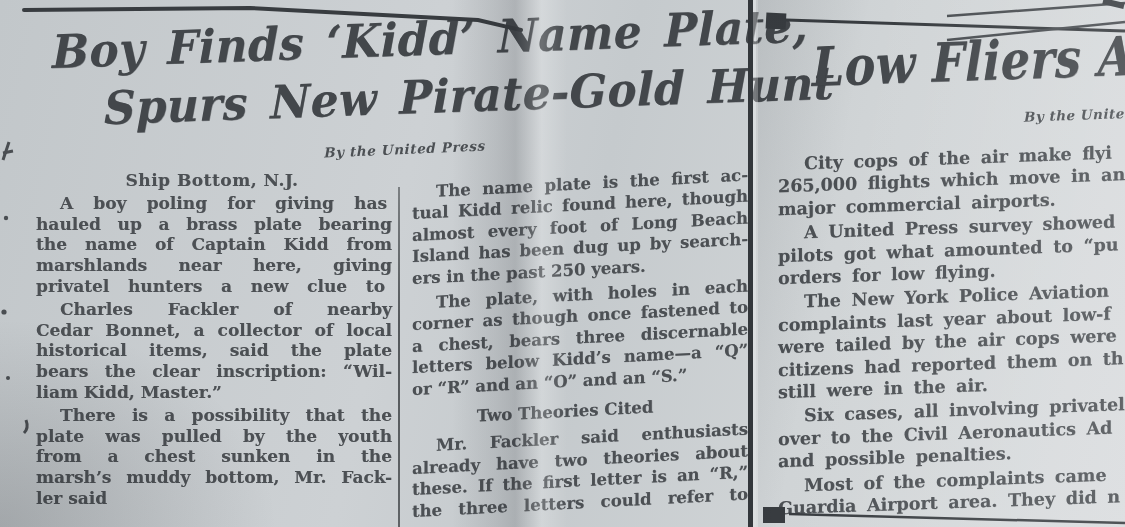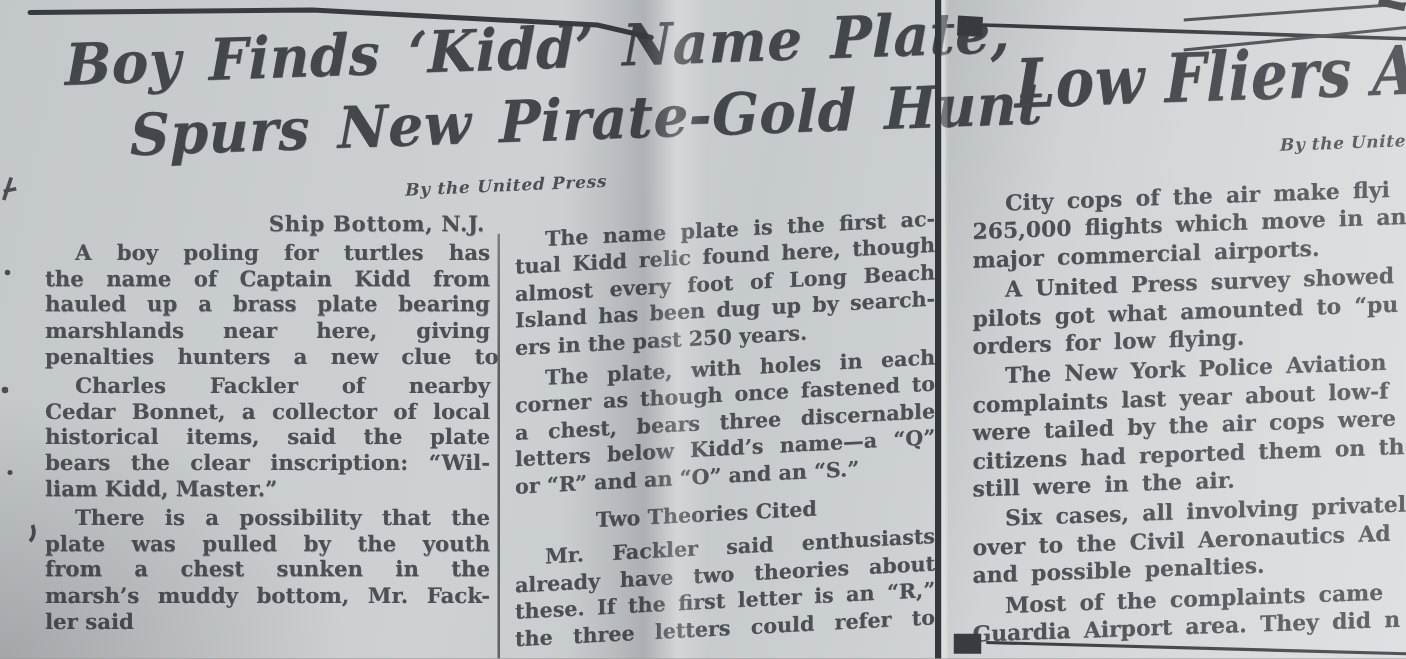--- a/index.html
+++ b/index.html
@@ -26,21 +26,21 @@
   .col{font-weight:700;}
   .col .tl{display:block;white-space:nowrap;}
   .col1{margin-left:36px;width:356px;font-size:17px;}
   .col1 .tl{line-height:20.8px;}
   .colrule{width:2px;margin:17px 0 0 6px;background:linear-gradient(#7b7f82,#54585b 40%,#5f6366);}
   .col2{margin-left:12px;width:336px;font-size:16.5px;position:relative;top:8px;
         transform:skewY(-3deg);transform-origin:0 0;}
   .col2 .tl{line-height:21.4px;}
   .tl.first{padding-left:24px;margin-top:2px;}
   .col2 .tl.first{margin-top:4px;}
-  .tl.dateline{text-align:right;padding-right:4px;letter-spacing:.5px;}
+  .tl.dateline{text-align:center;padding-right:4px;letter-spacing:.5px;}
   .tl.subhead{text-align:center;margin:9px 0 6px;padding-right:30px;}
   .col .tl, .r-col .tl{text-shadow:.3px .3px .4px rgba(60,63,67,.4);}
   
   .pagesep{position:absolute;left:748px;top:0;width:5px;height:527px;background:#33373b;}
   .pagesep-light{position:absolute;left:753px;top:0;width:5px;height:527px;background:rgba(255,255,255,.28);}
   
   .page-right{position:absolute;left:756px;top:0;width:369px;height:527px;
               transform:skewY(-2deg);transform-origin:0 0;}
   .hl-right{position:absolute;left:56px;top:38px;white-space:nowrap;color:var(--ink-dark);
     font-style:italic;font-weight:700;font-size:54px;line-height:62px;letter-spacing:.5px;
@@ -66,25 +66,25 @@
 
   <div class="page-left">
     <div class="headline">
       <div class="hl-line">Boy Finds ‘Kidd’ Name Plate,</div>
       <div class="hl-line second">Spurs New Pirate-Gold Hunt</div>
     </div>
     <div class="byline-left">By the United Press</div>
     <div class="cols">
       <div class="col col1 j-col">
           <div class="tl dateline"><span>Ship Bottom, N.J.</span></div>
-          <div class="tl first"><span style="word-spacing: 14.2594px;">A boy poling for turtles has</span></div>
+          <div class="tl first"><span style="word-spacing: 14.2594px;">A boy poling for giving has</span></div>
+          <div class="tl"><span style="word-spacing: 10.7656px;">hauled up a brass plate bearing</span></div>
           <div class="tl"><span style="word-spacing: 11.9656px;">the name of Captain Kidd from</span></div>
-          <div class="tl"><span style="word-spacing: 10.7656px;">hauled up a brass plate bearing</span></div>
           <div class="tl"><span style="word-spacing: 25.3698px; margin-top: 24px;">marshlands near here, giving</span></div>
-          <div class="tl"><span style="word-spacing: 12.7562px;">penalties hunters a new clue to</span></div>
+          <div class="tl"><span style="word-spacing: 12.7562px;">privatel hunters a new clue to</span></div>
           <div class="tl first"><span style="word-spacing: 29.151px;">Charles Fackler of nearby</span></div>
           <div class="tl"><span style="word-spacing: 7.19375px;">Cedar Bonnet, a collector of local</span></div>
           <div class="tl"><span style="word-spacing: 16.2266px;">historical items, said the plate</span></div>
           <div class="tl"><span style="word-spacing: 10.5273px;">bears the clear inscription: “Wil-</span></div>
           <div class="tl last"><span>liam Kidd, Master.”</span></div>
           <div class="tl first"><span style="word-spacing: 10.3656px;">There is a possibility that the</span></div>
           <div class="tl"><span style="word-spacing: 15.3406px;">plate was pulled by the youth</span></div>
           <div class="tl"><span style="word-spacing: 19.95px;">from a chest sunken in the</span></div>
           <div class="tl"><span style="word-spacing: 8.99609px;">marsh’s muddy bottom, Mr. Fack-</span></div>
           <div class="tl last"><span>ler said</span></div>

